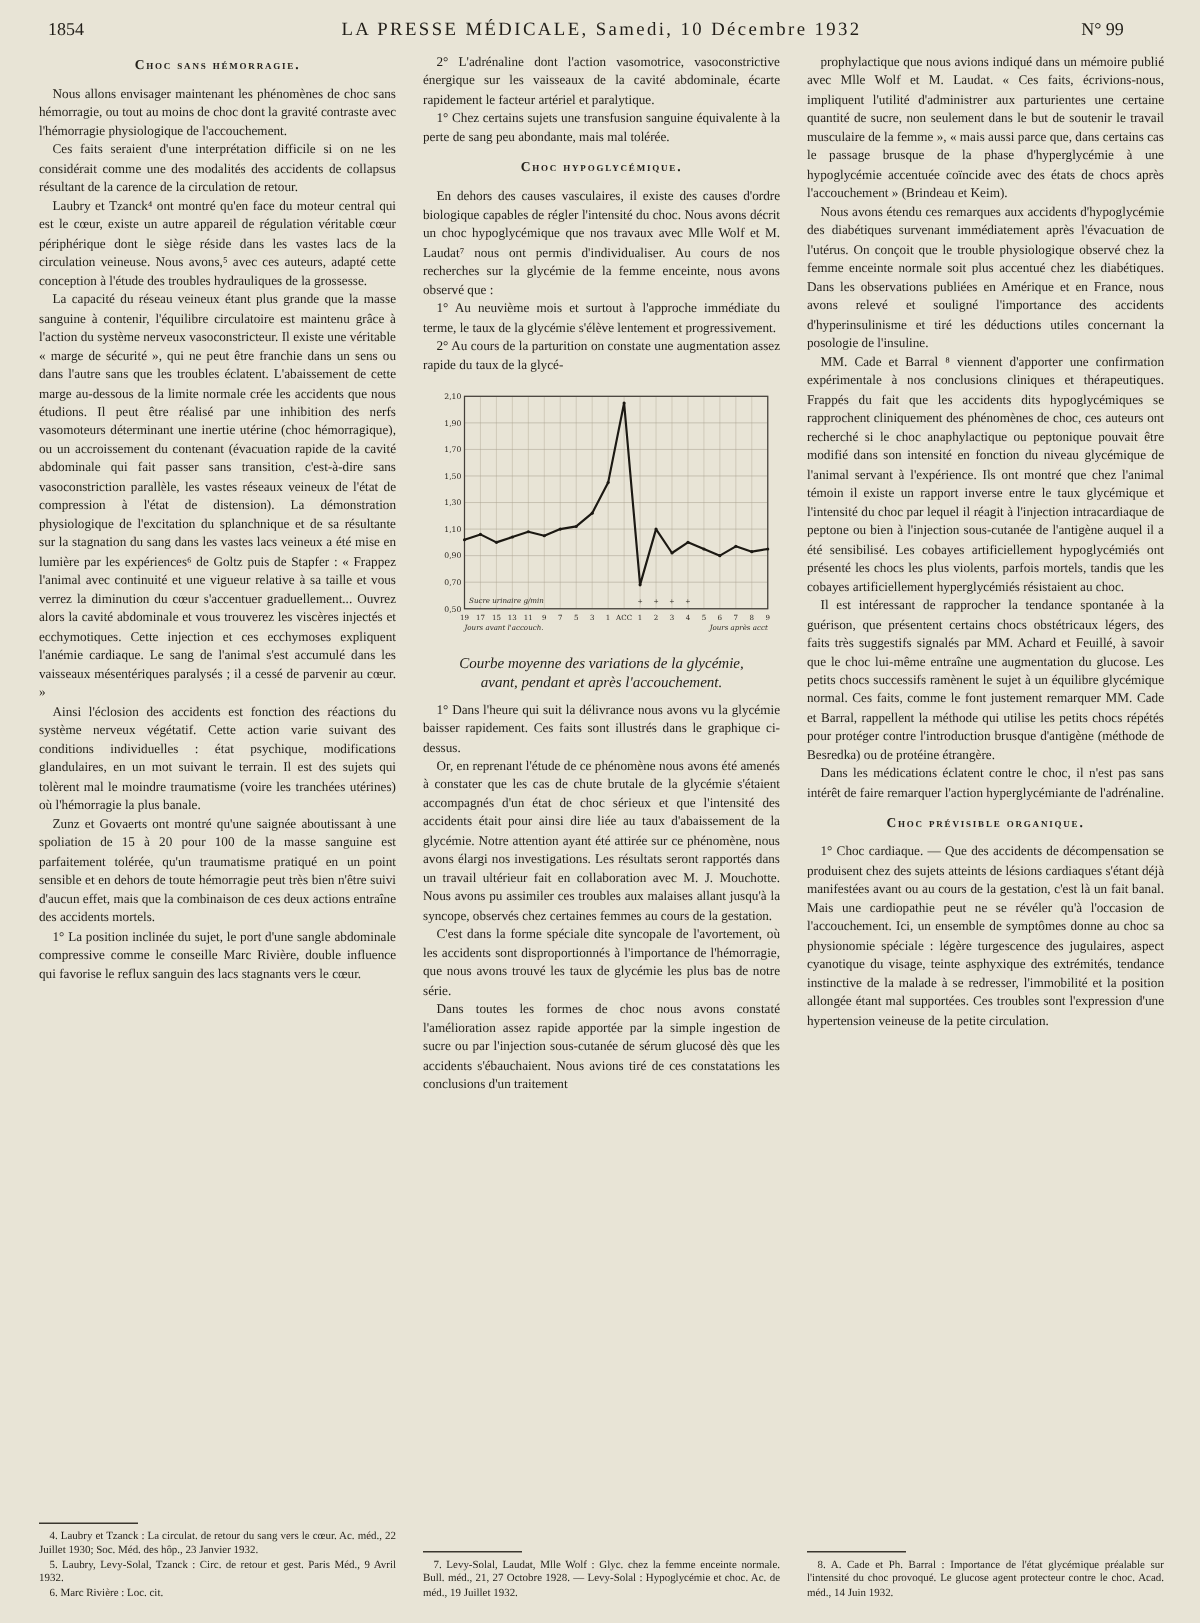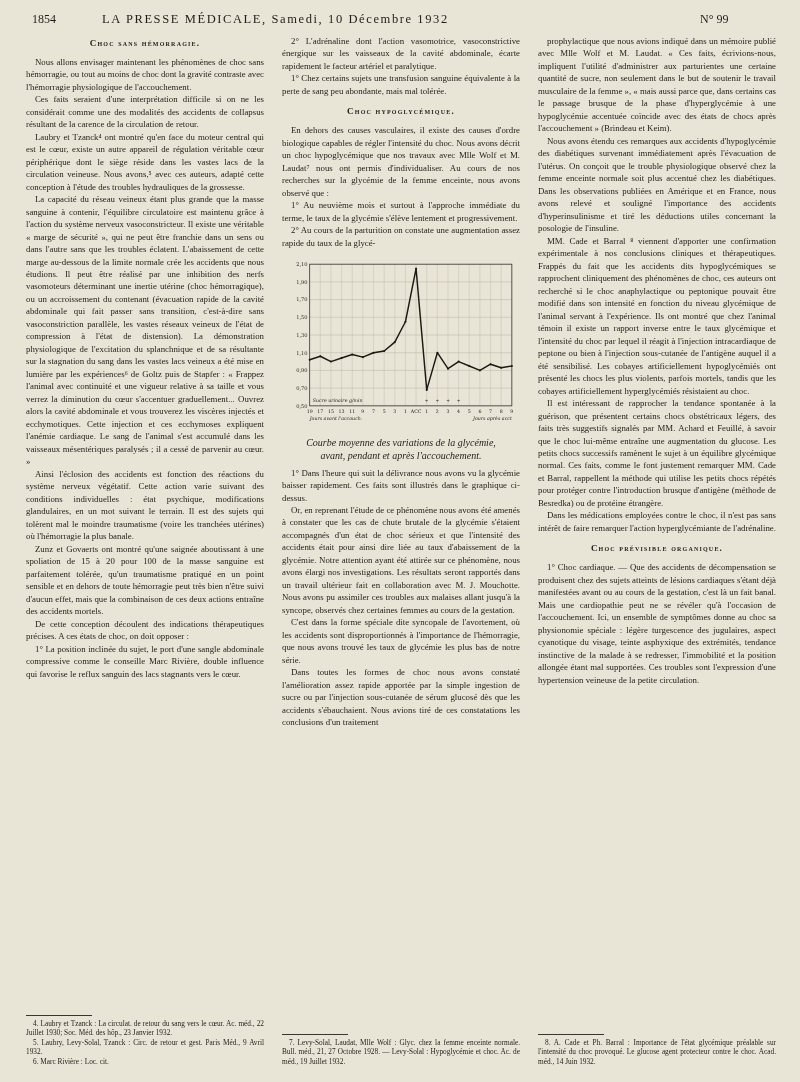--- a/index.html
+++ b/index.html
@@ -6,22 +6,22 @@
   html,body { width:800px; height:1082px; }
   body {
     background:#e8e4d6;
     font-family:"Liberation Serif","DejaVu Serif",serif;
     color:#211e18;
     overflow:hidden;
   }
   .page { width:800px; height:1082px; padding:10px 24px 16px 26px; display:flex; flex-direction:column; }
   .pg-header { display:flex; align-items:baseline; font-size:12px; padding:2px 6px 8px 6px; }
   .pg-header .num { width:70px; }
-  .pg-header .center { flex:1; letter-spacing:1.6px; font-size:12.5px; }
-  .pg-header .issue { width:70px; text-align:left; }
+  .pg-header .center { flex:1; text-align:center; letter-spacing:1.6px; font-size:12.5px; }
+  .pg-header .issue { width:70px; text-align:center; }
   .cols { flex:1; display:flex; gap:18px; overflow:hidden; }
   .col { flex:1; display:flex; flex-direction:column; font-size:8.8px; line-height:1.42; text-align:justify; }
   .col p { text-indent:9px; margin:0; }
   h3.sec {
     font-size:9px; text-align:center; font-variant:small-caps; letter-spacing:1.2px;
     margin:8px 0 6px 0; font-weight:600;
   }
   h3.first { margin-top:2px; }
   .footnotes { margin-top:auto; font-size:7.3px; line-height:1.3; padding-top:4px; text-align:justify; }
   .footnotes::before { content:""; display:block; width:66px; border-top:1px solid #3a362e; margin-bottom:3px; }
@@ -44,21 +44,20 @@
   <div class="cols">
 
     <div class="col">
       <h3 class="sec first">Choc sans hémorragie.</h3>
       <p>Nous allons envisager maintenant les phénomènes de choc sans hémorragie, ou tout au moins de choc dont la gravité contraste avec l'hémorragie physiologique de l'accouchement.</p>
       <p>Ces faits seraient d'une interprétation difficile si on ne les considérait comme une des modalités des accidents de collapsus résultant de la carence de la circulation de retour.</p>
       <p>Laubry et Tzanck⁴ ont montré qu'en face du moteur central qui est le cœur, existe un autre appareil de régulation véritable cœur périphérique dont le siège réside dans les vastes lacs de la circulation veineuse. Nous avons,⁵ avec ces auteurs, adapté cette conception à l'étude des troubles hydrauliques de la grossesse.</p>
       <p>La capacité du réseau veineux étant plus grande que la masse sanguine à contenir, l'équilibre circulatoire est maintenu grâce à l'action du système nerveux vasoconstricteur. Il existe une véritable « marge de sécurité », qui ne peut être franchie dans un sens ou dans l'autre sans que les troubles éclatent. L'abaissement de cette marge au-dessous de la limite normale crée les accidents que nous étudions. Il peut être réalisé par une inhibition des nerfs vasomoteurs déterminant une inertie utérine (choc hémorragique), ou un accroissement du contenant (évacuation rapide de la cavité abdominale qui fait passer sans transition, c'est-à-dire sans vasoconstriction parallèle, les vastes réseaux veineux de l'état de compression à l'état de distension). La démonstration physiologique de l'excitation du splanchnique et de sa résultante sur la stagnation du sang dans les vastes lacs veineux a été mise en lumière par les expériences⁶ de Goltz puis de Stapfer : « Frappez l'animal avec continuité et une vigueur relative à sa taille et vous verrez la diminution du cœur s'accentuer graduellement... Ouvrez alors la cavité abdominale et vous trouverez les viscères injectés et ecchymotiques. Cette injection et ces ecchymoses expliquent l'anémie cardiaque. Le sang de l'animal s'est accumulé dans les vaisseaux mésentériques paralysés ; il a cessé de parvenir au cœur. »</p>
       <p>Ainsi l'éclosion des accidents est fonction des réactions du système nerveux végétatif. Cette action varie suivant des conditions individuelles : état psychique, modifications glandulaires, en un mot suivant le terrain. Il est des sujets qui tolèrent mal le moindre traumatisme (voire les tranchées utérines) où l'hémorragie la plus banale.</p>
       <p>Zunz et Govaerts ont montré qu'une saignée aboutissant à une spoliation de 15 à 20 pour 100 de la masse sanguine est parfaitement tolérée, qu'un traumatisme pratiqué en un point sensible et en dehors de toute hémorragie peut très bien n'être suivi d'aucun effet, mais que la combinaison de ces deux actions entraîne des accidents mortels.</p>
-      <p>De cette conception découlent des indications thérapeutiques précises. A ces états de choc, on doit opposer :</p>
       <p>1° La position inclinée du sujet, le port d'une sangle abdominale compressive comme le conseille Marc Rivière, double influence qui favorise le reflux sanguin des lacs stagnants vers le cœur.</p>
       <div class="footnotes">
         <p>4. Laubry et Tzanck : La circulat. de retour du sang vers le cœur. Ac. méd., 22 Juillet 1930; Soc. Méd. des hôp., 23 Janvier 1932.</p>
         <p>5. Laubry, Levy-Solal, Tzanck : Circ. de retour et gest. Paris Méd., 9 Avril 1932.</p>
         <p>6. Marc Rivière : Loc. cit.</p>
       </div>
     </div>
 
     <div class="col">
       <p>2° L'adrénaline dont l'action vasomotrice, vasoconstrictive énergique sur les vaisseaux de la cavité abdominale, écarte rapidement le facteur artériel et paralytique.</p>
@@ -168,21 +167,21 @@
       <div class="footnotes">
         <p>7. Levy-Solal, Laudat, Mlle Wolf : Glyc. chez la femme enceinte normale. Bull. méd., 21, 27 Octobre 1928. — Levy-Solal : Hypoglycémie et choc. Ac. de méd., 19 Juillet 1932.</p>
       </div>
     </div>
 
     <div class="col">
       <p>prophylactique que nous avions indiqué dans un mémoire publié avec Mlle Wolf et M. Laudat. « Ces faits, écrivions-nous, impliquent l'utilité d'administrer aux parturientes une certaine quantité de sucre, non seulement dans le but de soutenir le travail musculaire de la femme », « mais aussi parce que, dans certains cas le passage brusque de la phase d'hyperglycémie à une hypoglycémie accentuée coïncide avec des états de chocs après l'accouchement » (Brindeau et Keim).</p>
       <p>Nous avons étendu ces remarques aux accidents d'hypoglycémie des diabétiques survenant immédiatement après l'évacuation de l'utérus. On conçoit que le trouble physiologique observé chez la femme enceinte normale soit plus accentué chez les diabétiques. Dans les observations publiées en Amérique et en France, nous avons relevé et souligné l'importance des accidents d'hyperinsulinisme et tiré les déductions utiles concernant la posologie de l'insuline.</p>
       <p>MM. Cade et Barral ⁸ viennent d'apporter une confirmation expérimentale à nos conclusions cliniques et thérapeutiques. Frappés du fait que les accidents dits hypoglycémiques se rapprochent cliniquement des phénomènes de choc, ces auteurs ont recherché si le choc anaphylactique ou peptonique pouvait être modifié dans son intensité en fonction du niveau glycémique de l'animal servant à l'expérience. Ils ont montré que chez l'animal témoin il existe un rapport inverse entre le taux glycémique et l'intensité du choc par lequel il réagit à l'injection intracardiaque de peptone ou bien à l'injection sous-cutanée de l'antigène auquel il a été sensibilisé. Les cobayes artificiellement hypoglycémiés ont présenté les chocs les plus violents, parfois mortels, tandis que les cobayes artificiellement hyperglycémiés résistaient au choc.</p>
       <p>Il est intéressant de rapprocher la tendance spontanée à la guérison, que présentent certains chocs obstétricaux légers, des faits très suggestifs signalés par MM. Achard et Feuillé, à savoir que le choc lui-même entraîne une augmentation du glucose. Les petits chocs successifs ramènent le sujet à un équilibre glycémique normal. Ces faits, comme le font justement remarquer MM. Cade et Barral, rappellent la méthode qui utilise les petits chocs répétés pour protéger contre l'introduction brusque d'antigène (méthode de Besredka) ou de protéine étrangère.</p>
-      <p>Dans les médications employées contre le choc, il n'est pas sans intérêt de faire remarquer l'action hyperglycémiante de l'adrénaline.</p>
+      <p>Dans les médications éclatent contre le choc, il n'est pas sans intérêt de faire remarquer l'action hyperglycémiante de l'adrénaline.</p>
       <h3 class="sec">Choc prévisible organique.</h3>
       <p>1° Choc cardiaque. — Que des accidents de décompensation se produisent chez des sujets atteints de lésions cardiaques s'étant déjà manifestées avant ou au cours de la gestation, c'est là un fait banal. Mais une cardiopathie peut ne se révéler qu'à l'occasion de l'accouchement. Ici, un ensemble de symptômes donne au choc sa physionomie spéciale : légère turgescence des jugulaires, aspect cyanotique du visage, teinte asphyxique des extrémités, tendance instinctive de la malade à se redresser, l'immobilité et la position allongée étant mal supportées. Ces troubles sont l'expression d'une hypertension veineuse de la petite circulation.</p>
       <div class="footnotes">
         <p>8. A. Cade et Ph. Barral : Importance de l'état glycémique préalable sur l'intensité du choc provoqué. Le glucose agent protecteur contre le choc. Acad. méd., 14 Juin 1932.</p>
       </div>
     </div>
 
   </div>
 </div>
 

